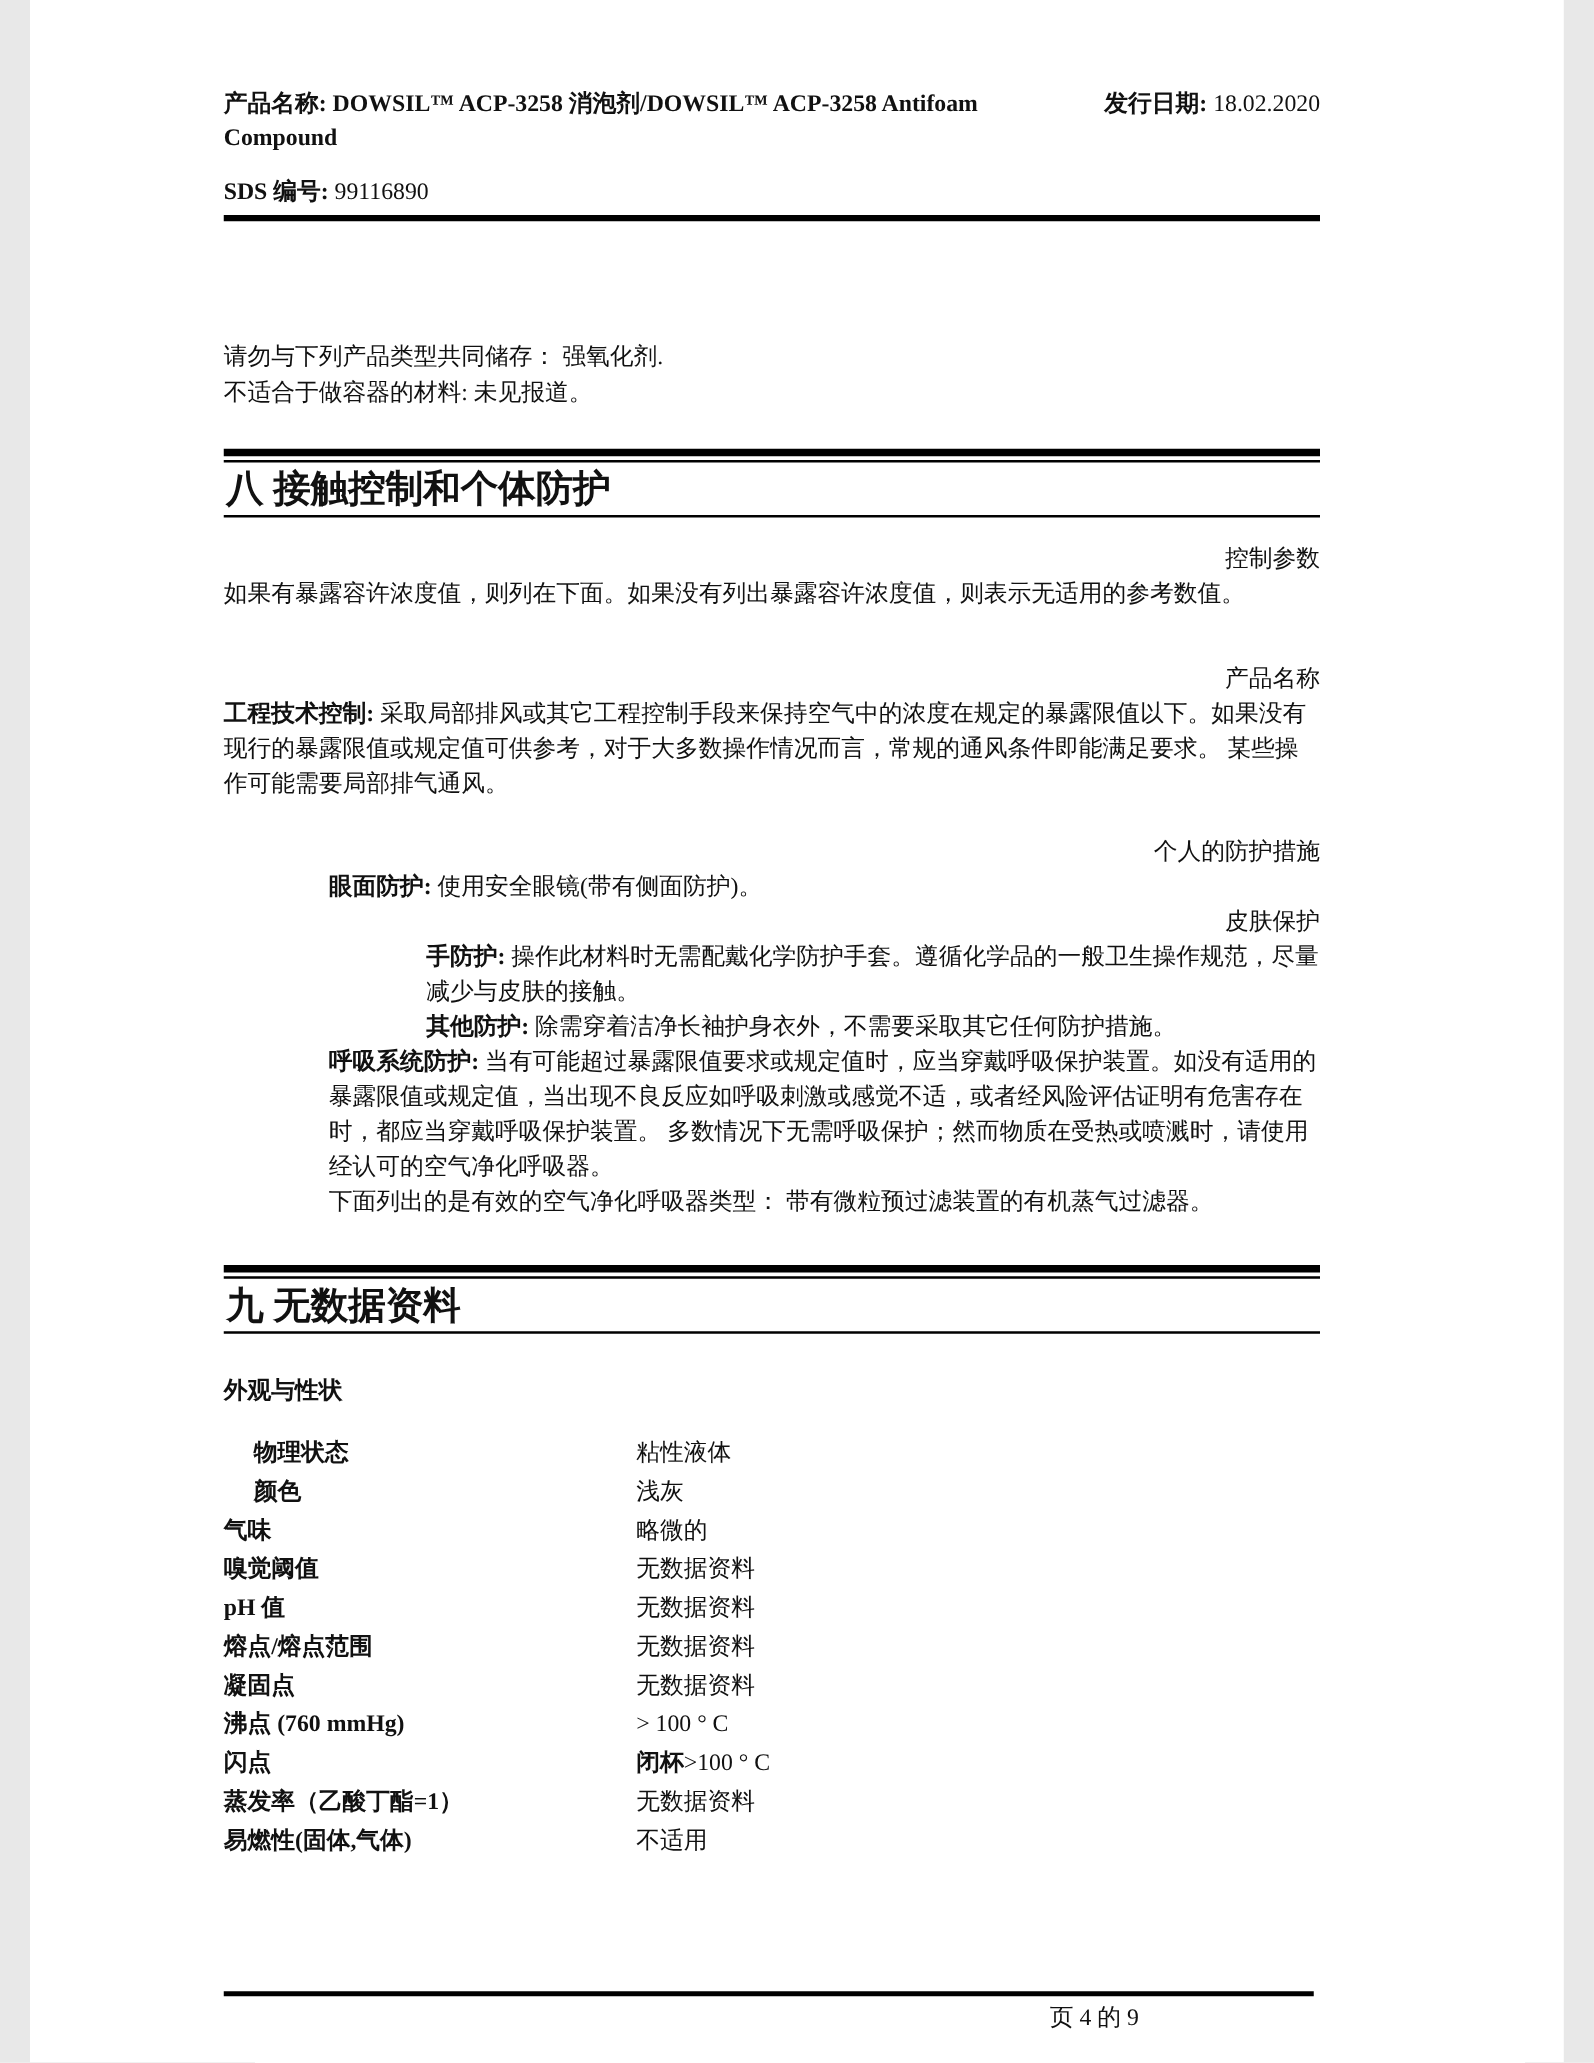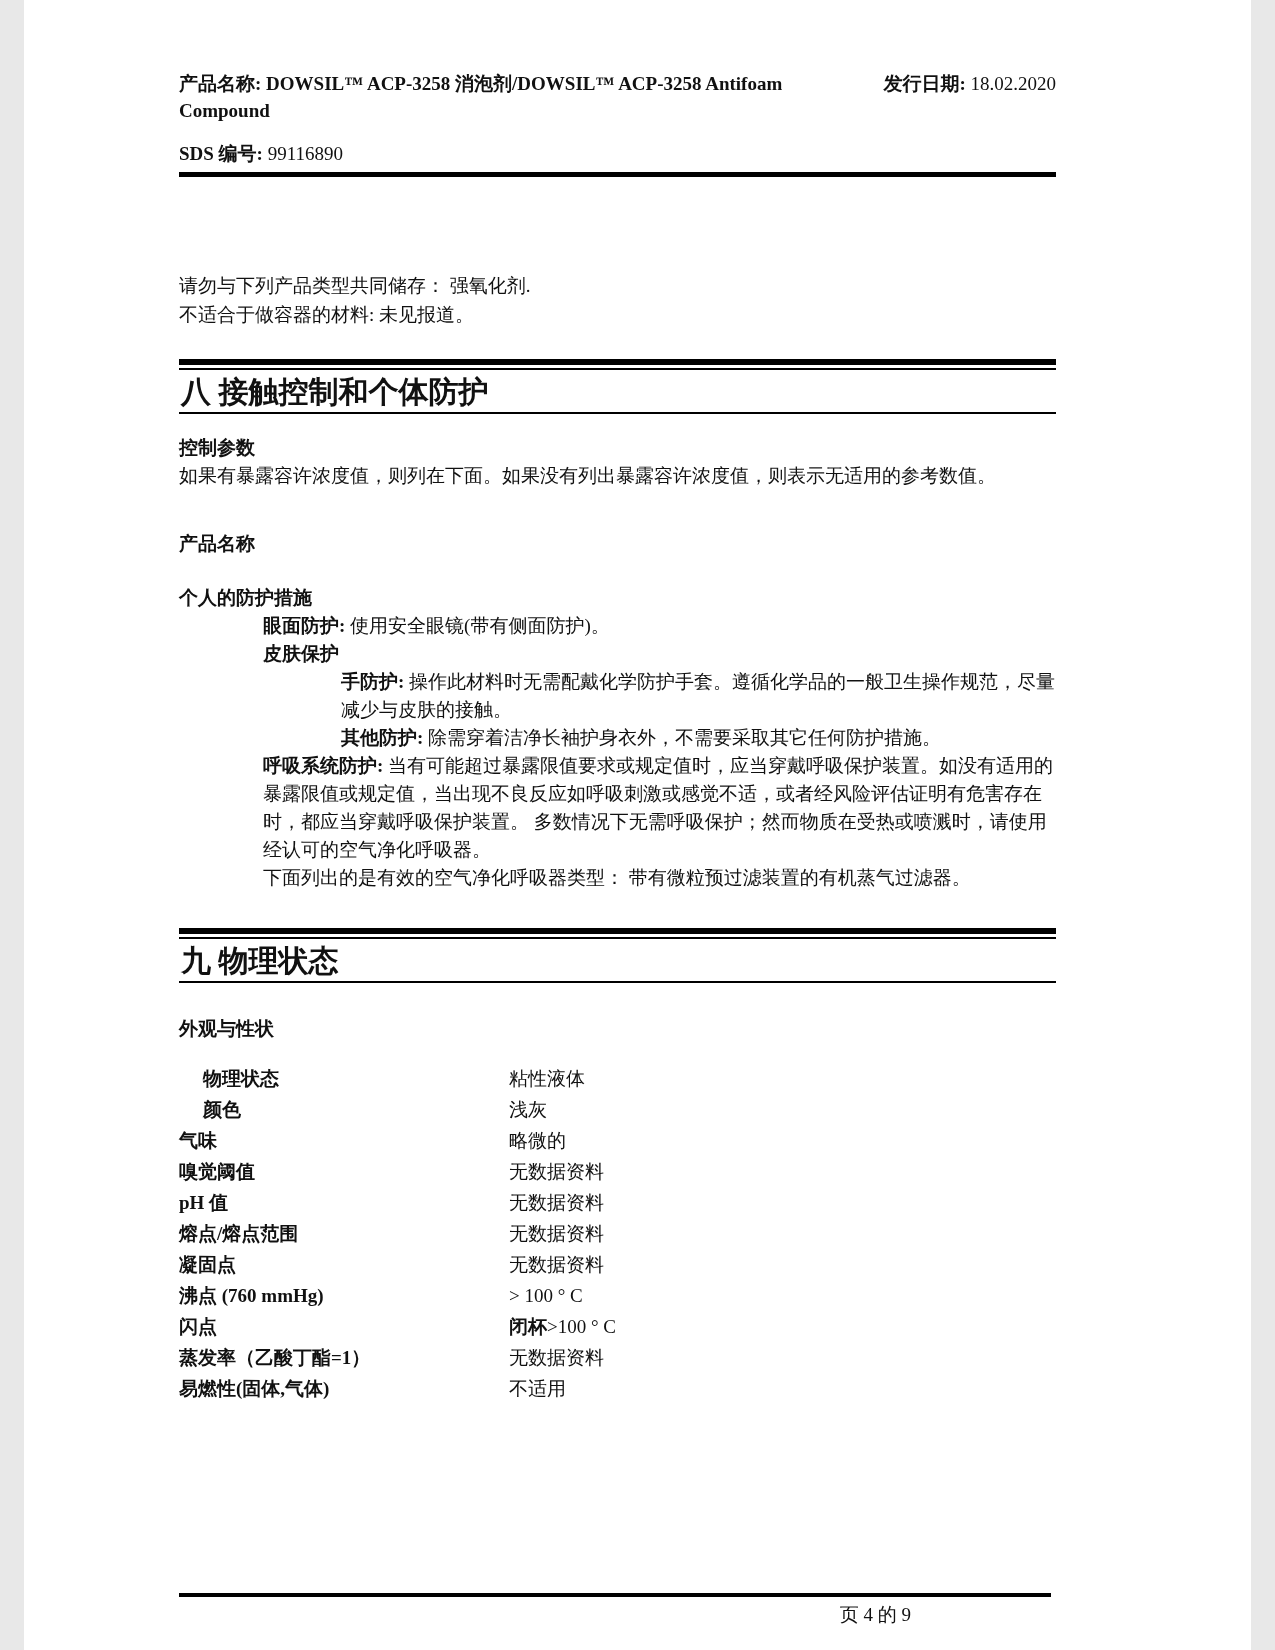--- a/index.html
+++ b/index.html
@@ -33,21 +33,21 @@
   .section-head{margin-top:0;}
   .section-head .bar1{height:6px;background:#000;}
   .section-head .bar2{height:2px;background:#000;margin-top:3px;}
   .section-head h2{
     margin:0;font-size:30px;font-weight:bold;line-height:27px;
     padding:8px 0 7px 2px;border-bottom:2px solid #000;
   }
   .sec8{margin-top:30px;}
   .sec9{margin-top:36px;}
   
-  .h3{font-weight:bold;margin:0;}
+  .h3{font-weight:normal;margin:0;text-align:right;}
   .mt20{margin-top:20px;}
   .mt26{margin-top:26px;}
   .mt40{margin-top:40px;}
   p.para{margin:0;}
   .ind1{padding-left:84px;}
   .ind2{padding-left:162px;}
   
   .appearance{margin-top:30px;font-weight:bold;line-height:31px;}
   .props{margin-top:0;}
   .prop-row{display:flex;line-height:31px;}
@@ -95,33 +95,34 @@
   <div class="section-head sec8">
     <div class="bar1"></div>
     <div class="bar2"></div>
     <h2>八 接触控制和个体防护</h2>
   </div>
 
   <p class="h3 mt20">控制参数</p>
   <p class="para">如果有暴露容许浓度值，则列在下面。如果没有列出暴露容许浓度值，则表示无适用的参考数值。</p>
 
   <p class="h3 mt40">产品名称</p>
+  <p class="para"><span class="b">工程技术控制:</span> <span>采取局部排风或其它工程控制手段来保持空气中的浓度在规定的暴露限值以下。如果没有现行的暴露限值或规定值可供参考，对于大多数操作情况而言，常规的通风条件即能满足要求。 某些操作可能需要局部排气通风。</span></p>
 
   <p class="h3 mt26">个人的防护措施</p>
   <p class="para ind1"><span class="b">眼面防护:</span> <span>使用安全眼镜(带有侧面防护)。</span></p>
   <p class="para ind1 h3">皮肤保护</p>
   <p class="para ind2"><span class="b">手防护:</span> <span>操作此材料时无需配戴化学防护手套。遵循化学品的一般卫生操作规范，尽量减少与皮肤的接触。</span></p>
   <p class="para ind2"><span class="b">其他防护:</span> <span>除需穿着洁净长袖护身衣外，不需要采取其它任何防护措施。</span></p>
   <p class="para ind1"><span class="b">呼吸系统防护:</span> <span>当有可能超过暴露限值要求或规定值时，应当穿戴呼吸保护装置。如没有适用的暴露限值或规定值，当出现不良反应如呼吸刺激或感觉不适，或者经风险评估证明有危害存在时，都应当穿戴呼吸保护装置。 多数情况下无需呼吸保护；然而物质在受热或喷溅时，请使用经认可的空气净化呼吸器。</span></p>
   <p class="para ind1">下面列出的是有效的空气净化呼吸器类型： 带有微粒预过滤装置的有机蒸气过滤器。</p>
 
   <div class="section-head sec9">
     <div class="bar1"></div>
     <div class="bar2"></div>
-    <h2>九 物理状态</h2>
+    <h2>九 无数据资料</h2>
   </div>
 
   <p class="appearance">外观与性状</p>
 
   <div class="props">
     <div class="prop-row indent">
       <span class="plabel">物理状态</span>
       <span class="pvalue">粘性液体</span>
     </div>
     <div class="prop-row indent">

